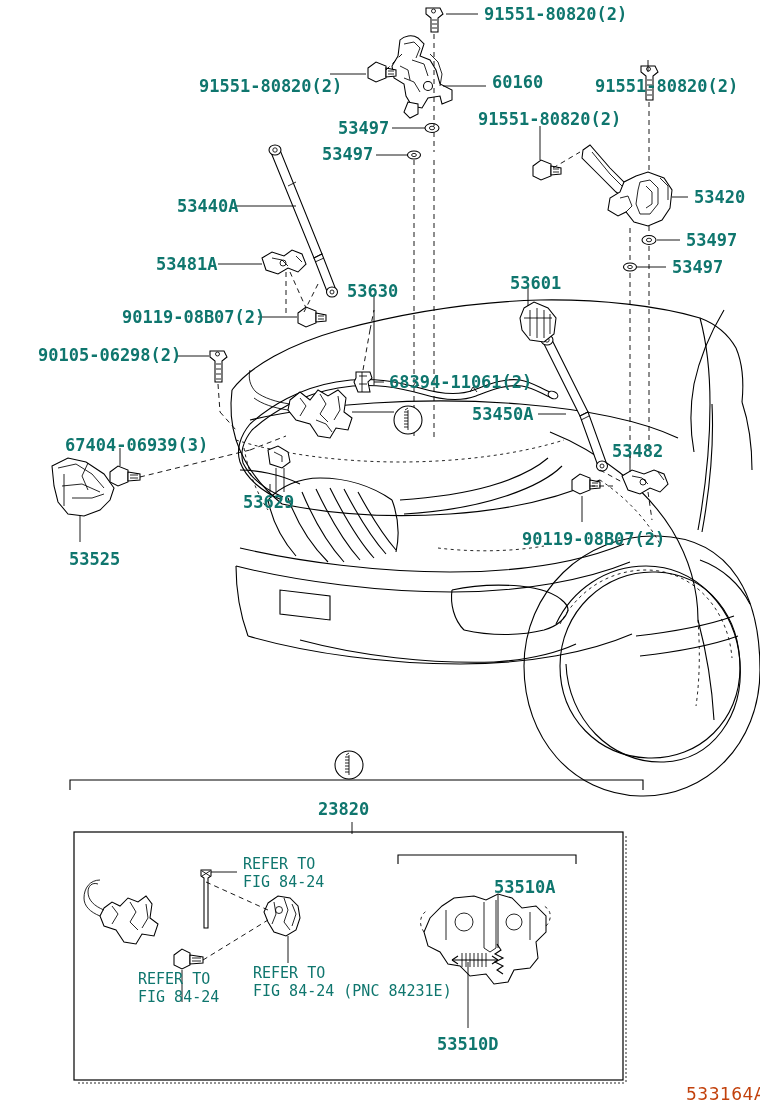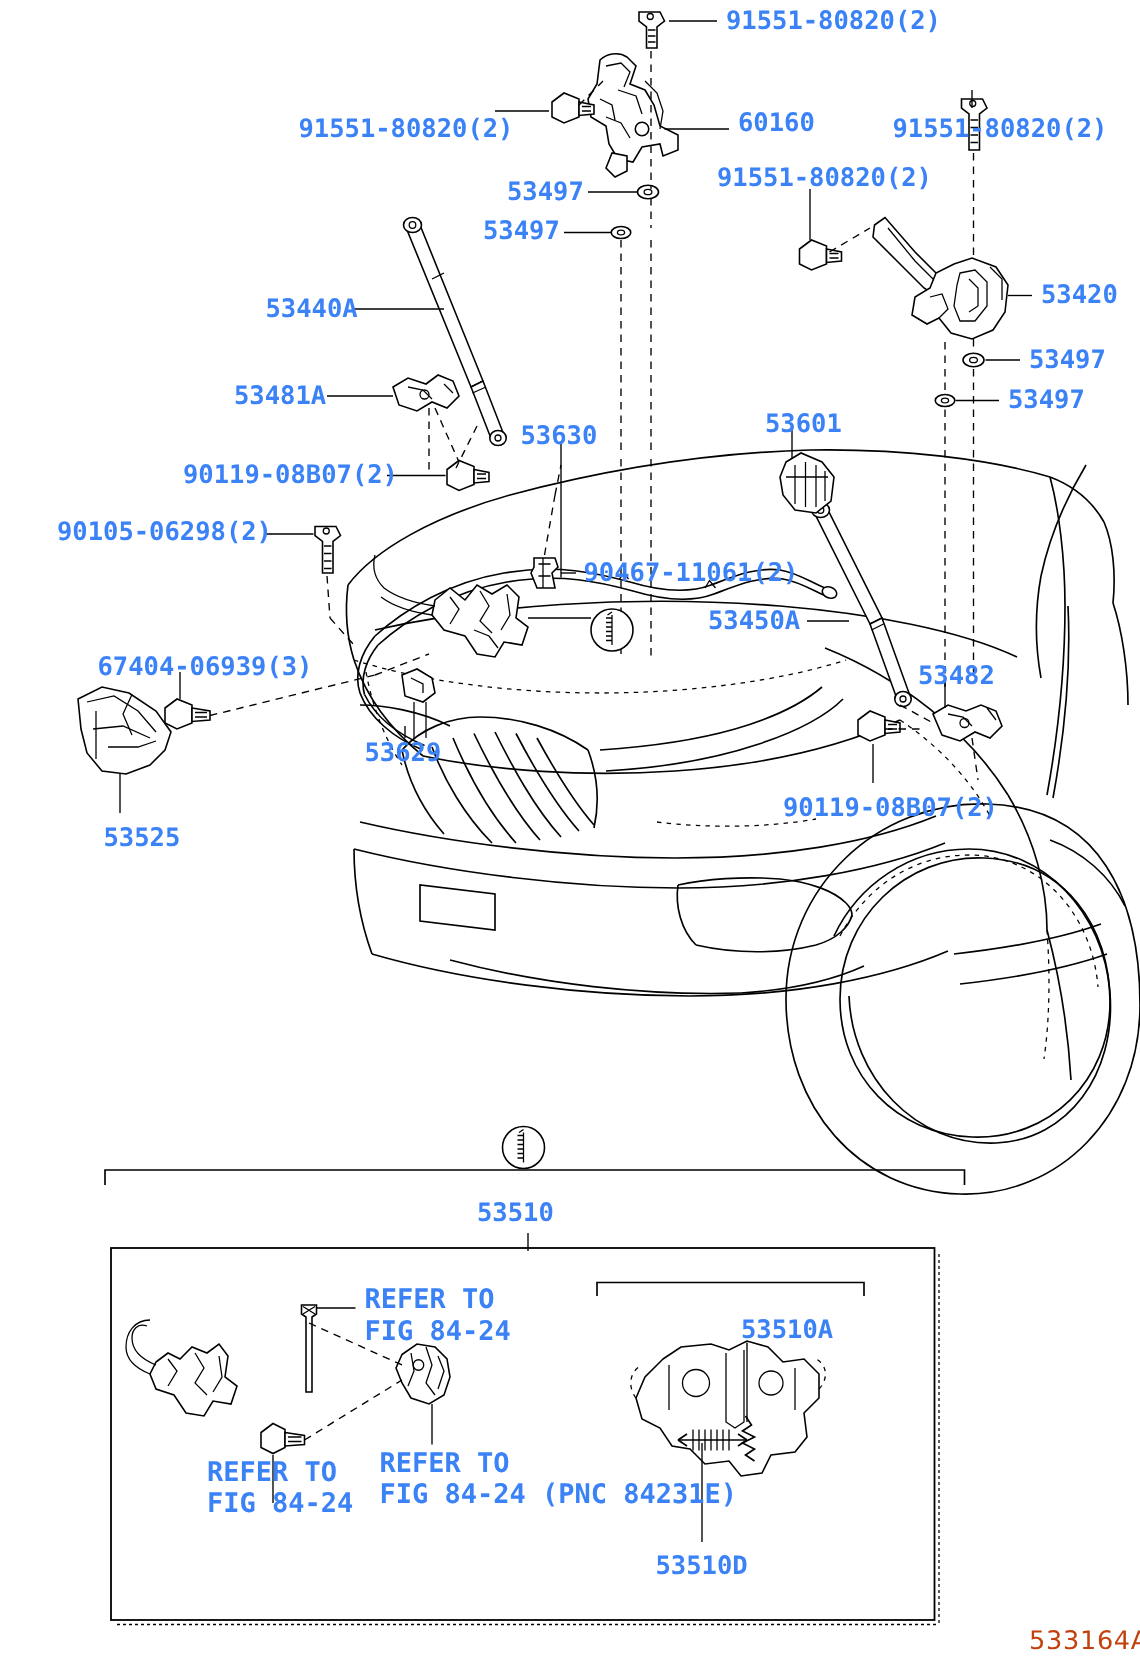--- a/index.html
+++ b/index.html
@@ -16,28 +16,28 @@
     width: 760px;
     height: 1112px;
     background: #ffffff;
     overflow: hidden;
   }
   .lbl {
     position: absolute;
     font-family: "DejaVu Sans Mono", "Liberation Mono", monospace;
     font-size: 17px;
     font-weight: bold;
-    color: #3b82f6;
+    color: #0f766e;
     white-space: nowrap;
     letter-spacing: 0px;
     line-height: 1;
   }
   .lbl.refer {
-    font-size: 18px;
-    font-weight: bold;
+    font-size: 15px;
+    font-weight: normal;
     line-height: 1.18;
     white-space: pre;
   }
   .figid {
     position: absolute;
     font-family: "DejaVu Sans", "Liberation Sans", sans-serif;
     font-size: 17px;
     font-weight: normal;
     color: #c2410c;
     letter-spacing: 0.5px;
@@ -539,29 +539,29 @@
   <div class="lbl" style="left:322px; top:146px;">53497</div>
   <div class="lbl" style="left:694px; top:189px;">53420</div>
   <div class="lbl" style="left:686px; top:232px;">53497</div>
   <div class="lbl" style="left:672px; top:259px;">53497</div>
   <div class="lbl" style="left:177px; top:198px;">53440A</div>
   <div class="lbl" style="left:156px; top:256px;">53481A</div>
   <div class="lbl" style="left:122px; top:309px;">90119-08B07(2)</div>
   <div class="lbl" style="left:38px;  top:347px;">90105-06298(2)</div>
   <div class="lbl" style="left:347px; top:283px;">53630</div>
   <div class="lbl" style="left:510px; top:275px;">53601</div>
-  <div class="lbl" style="left:389px; top:374px;">90467-11061(2)</div>
+  <div class="lbl" style="left:389px; top:374px;">68394-11061(2)</div>
   <div class="lbl" style="left:472px; top:406px;">53450A</div>
   <div class="lbl" style="left:612px; top:443px;">53482</div>
   <div class="lbl" style="left:65px;  top:437px;">67404-06939(3)</div>
   <div class="lbl" style="left:243px; top:494px;">53629</div>
   <div class="lbl" style="left:522px; top:531px;">90119-08B07(2)</div>
   <div class="lbl" style="left:69px;  top:551px;">53525</div>
 
-  <div class="lbl" style="left:318px; top:801px;">53510</div>
+  <div class="lbl" style="left:318px; top:801px;">23820</div>
   <div class="lbl" style="left:470px; top:879px;margin-left:24px;">53510A</div>
   <div class="lbl" style="left:437px; top:1036px;">53510D</div>
 
   <div class="lbl refer" style="left:243px; top:856px;">REFER TO
 FIG 84-24</div>
   <div class="lbl refer" style="left:138px; top:971px;">REFER TO
 FIG 84-24</div>
   <div class="lbl refer" style="left:253px; top:965px;">REFER TO
 FIG 84-24 (PNC 84231E)</div>
 

